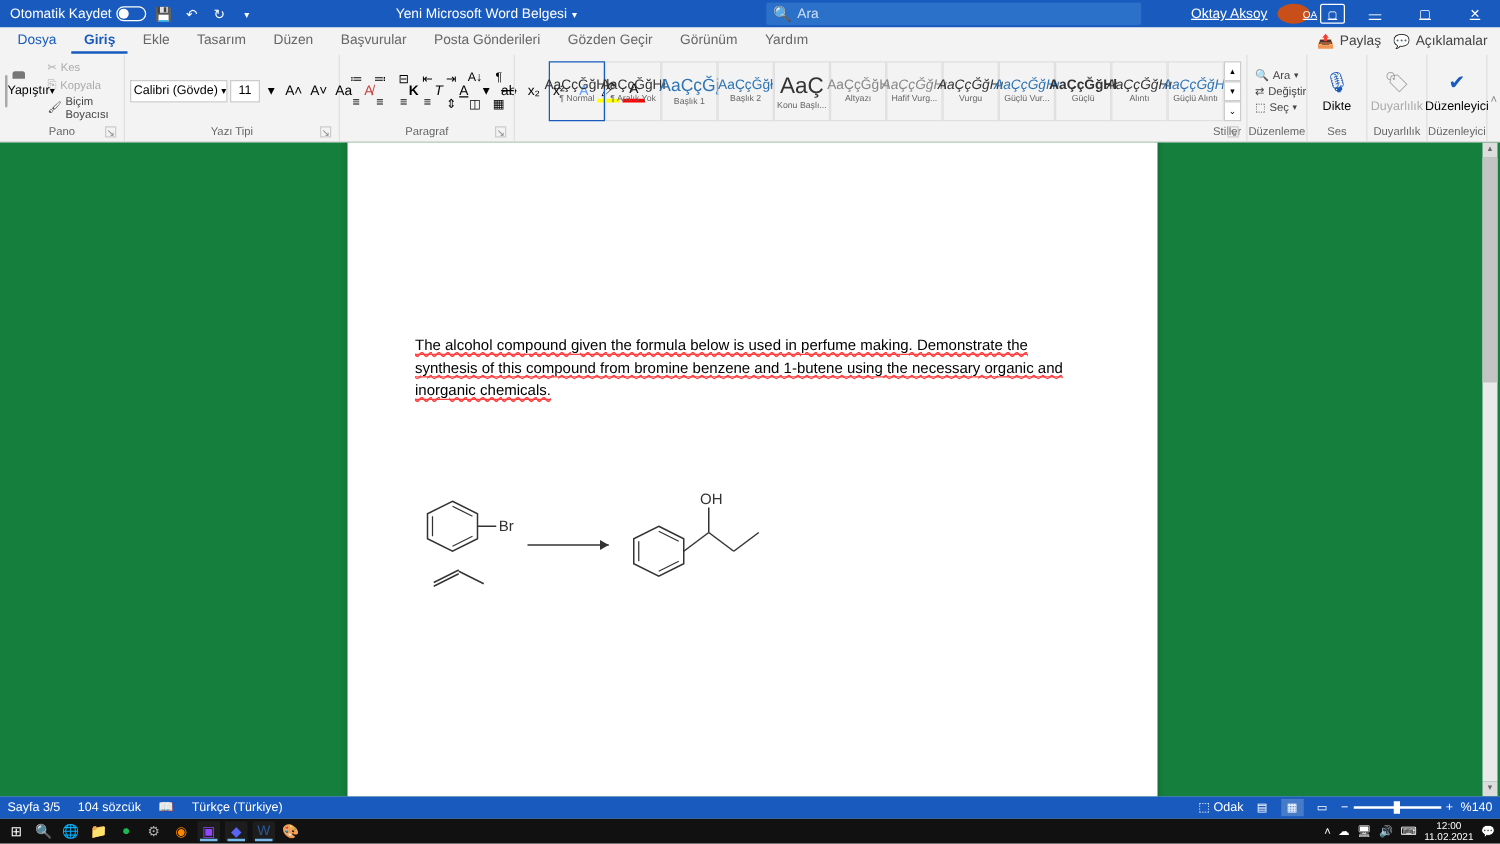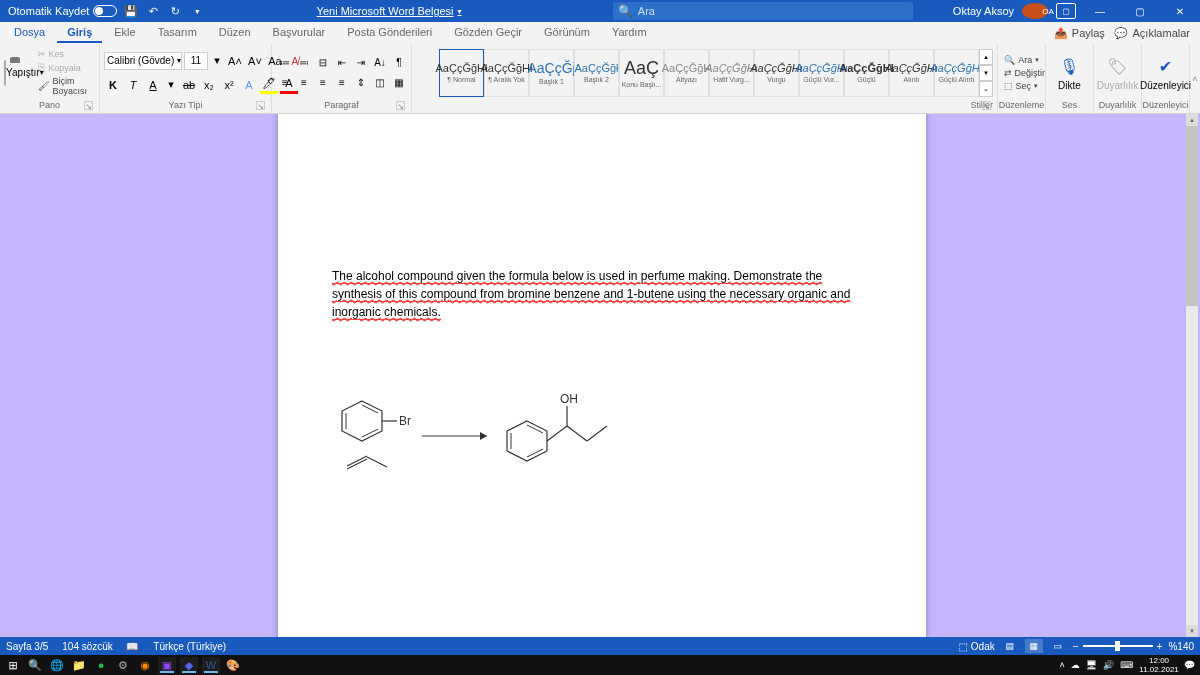--- a/index.html
+++ b/index.html
@@ -5,25 +5,25 @@
 * { margin: 0; padding: 0; box-sizing: border-box; font-family: 'Segoe UI', sans-serif; }
 body { width: 1200px; height: 675px; background: #f3f3f3; overflow: hidden; display: flex; flex-direction: column; }
 
 
 .title-bar { background: #185abd; height: 22px; display: flex; align-items: center; color: white; font-size: 11px; }
 .title-left { display: flex; align-items: center; gap: 6px; padding-left: 8px; }
 .autosave-toggle { display: flex; align-items: center; gap: 4px; }
 .toggle { width: 24px; height: 12px; border: 1px solid white; border-radius: 6px; position: relative; }
 .toggle-knob { width: 8px; height: 8px; background: white; border-radius: 50%; position: absolute; left: 1px; top: 1px; }
 .qat-icon { width: 16px; height: 16px; display: flex; align-items: center; justify-content: center; }
-.title-center { flex: 1; text-align: center; display: flex; justify-content: center; align-items: center; gap: 4px; text-decoration: underline; }
+.title-center { flex: 1; text-align: center; display: flex; justify-content: center; align-items: center; gap: 4px; }
 .title-center .down-arrow { font-size: 8px; }
 .search-box { background: #2b70c9; height: 18px; width: 300px; display: flex; align-items: center; padding: 0 6px; gap: 4px; border-radius: 2px; margin: 0 40px; }
 .search-icon { font-size: 12px; }
-.title-right { display: flex; align-items: center; gap: 8px; padding-right: 4px; }
+.title-right { display: flex; align-items: center; gap: 8px; padding-right: 4px; text-decoration: underline; }
 .user-badge { background: #c94f1a; width: 16px; height: 16px; border-radius: 50%; display: flex; align-items: center; justify-content: center; font-size: 8px; padding-left: 26px; }
 .win-btn { width: 32px; height: 22px; display: flex; align-items: center; justify-content: center; font-size: 10px; }
 .ribbon-display { width: 20px; height: 16px; border: 1px solid white; border-radius: 2px; display: flex; align-items: center; justify-content: center; font-size: 8px; }
 
 
 .tabs-row { background: #f3f3f3; height: 22px; display: flex; align-items: center; padding: 0 4px; font-size: 11px; justify-content: space-between; }
 .tabs-left { display: flex; gap: 2px; }
 .tab { padding: 3px 10px; cursor: pointer; color: #666; }
 .tab.file { color: #185abd; }
 .tab.active { color: #185abd; border-bottom: 2px solid #185abd; font-weight: 600; }
@@ -42,21 +42,21 @@
 .clipboard { width: 100px; }
 .paste-btn { display: flex; flex-direction: row; align-items: center; width: 30px; position: relative; }
 .paste-ico { width: 22px; height: 26px; background: #f5f5f5; border: 1px solid #aaa; border-radius: 2px; position: relative; }
 .paste-ico::before { content:''; position:absolute; top:-4px; left:5px; width:10px; height:6px; background:#777; border-radius:2px 2px 0 0; }
 .clip-side { display: flex; flex-direction: column; gap: 1px; font-size: 9px; }
 .clip-item { display: flex; align-items: center; gap: 3px; color: #444; padding: 1px 2px; }
 .clip-item.disabled { color: #aaa; }
 
 
 .font-group { width: 172px; }
-.font-stack { display: flex; flex-direction: column; gap: 6px; }
+.font-stack { display: flex; flex-direction: row; gap: 18px; }
 .font-row { display: flex; gap: 2px; align-items: center; }
 .fontname { width: 78px; height: 18px; border: 1px solid #ccc; background: white; font-size: 10px; padding-left: 2px; display: flex; align-items: center; justify-content: space-between; }
 .fontsize { width: 24px; height: 18px; border: 1px solid #ccc; background: white; font-size: 10px; text-align: center; display: flex; align-items: center; justify-content: center; }
 .fnt-btn { width: 18px; height: 18px; display: flex; align-items: center; justify-content: center; font-size: 11px; }
 .fnt-btn.small { width: 14px; }
 
 
 .para-group { width: 140px; }
 .para-stack { display: flex; flex-direction: column; gap: 2px; }
 .para-row { display: flex; gap: 1px; }
@@ -80,21 +80,21 @@
 
 
 .simple-group { width: 48px; }
 .simple-stack { display: flex; flex-direction: column; align-items: center; gap: 2px; justify-content: center; flex: 1; }
 .big-icon { width: 24px; height: 24px; display: flex; align-items: center; justify-content: center; font-size: 16px; }
 .dictate-ic { color: #185abd; }
 .editor-ic { color: #185abd; }
 .sens-ic { color: #999; }
 
 
-.doc-area { flex: 1; background: #c4b5fd; position: relative; overflow: hidden; }
+.doc-area { flex: 1; background: #15803d; position: relative; overflow: hidden; }
 .page { position: absolute; left: 278px; top: -15px; width: 648px; height: 842px; background: white; box-shadow: 0 0 6px rgba(0,0,0,0.3); }
 .doc-content { position: absolute; top: 168px; left: 54px; width: 520px; font-size: 12px; font-family: Calibri, sans-serif; }
 .problem-text { border-bottom: 1px solid #ff4040; text-decoration: underline; text-decoration-color: #ff4040; text-decoration-style: wavy; line-height: 1.5; }
 .diagram-area { margin-top: 70px; position: relative; height: 120px; }
 .scrollbar-v { position: absolute; right: 2px; top: 0; bottom: 0; width: 12px; display: flex; flex-direction: column; }
 .sb-arrow { width: 12px; height: 12px; background: #ddd; text-align: center; font-size: 7px; line-height: 12px; color: #666; }
 .sb-track { flex: 1; background: #eaeaea; position: relative; }
 .sb-thumb { position: absolute; top: 0; width: 100%; height: 180px; background: #c4c4c4; }
 
 

